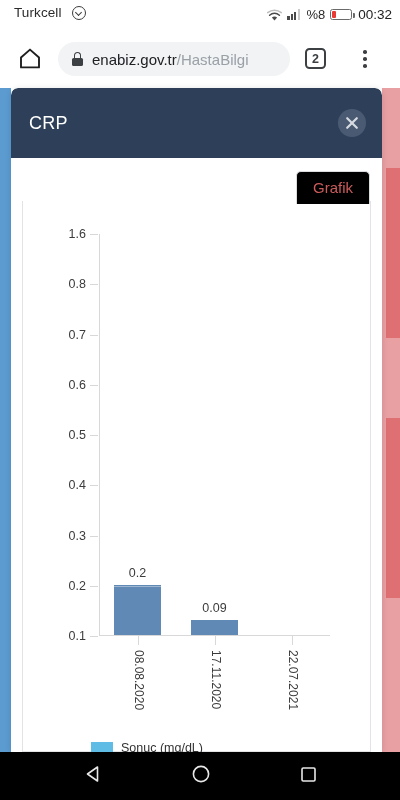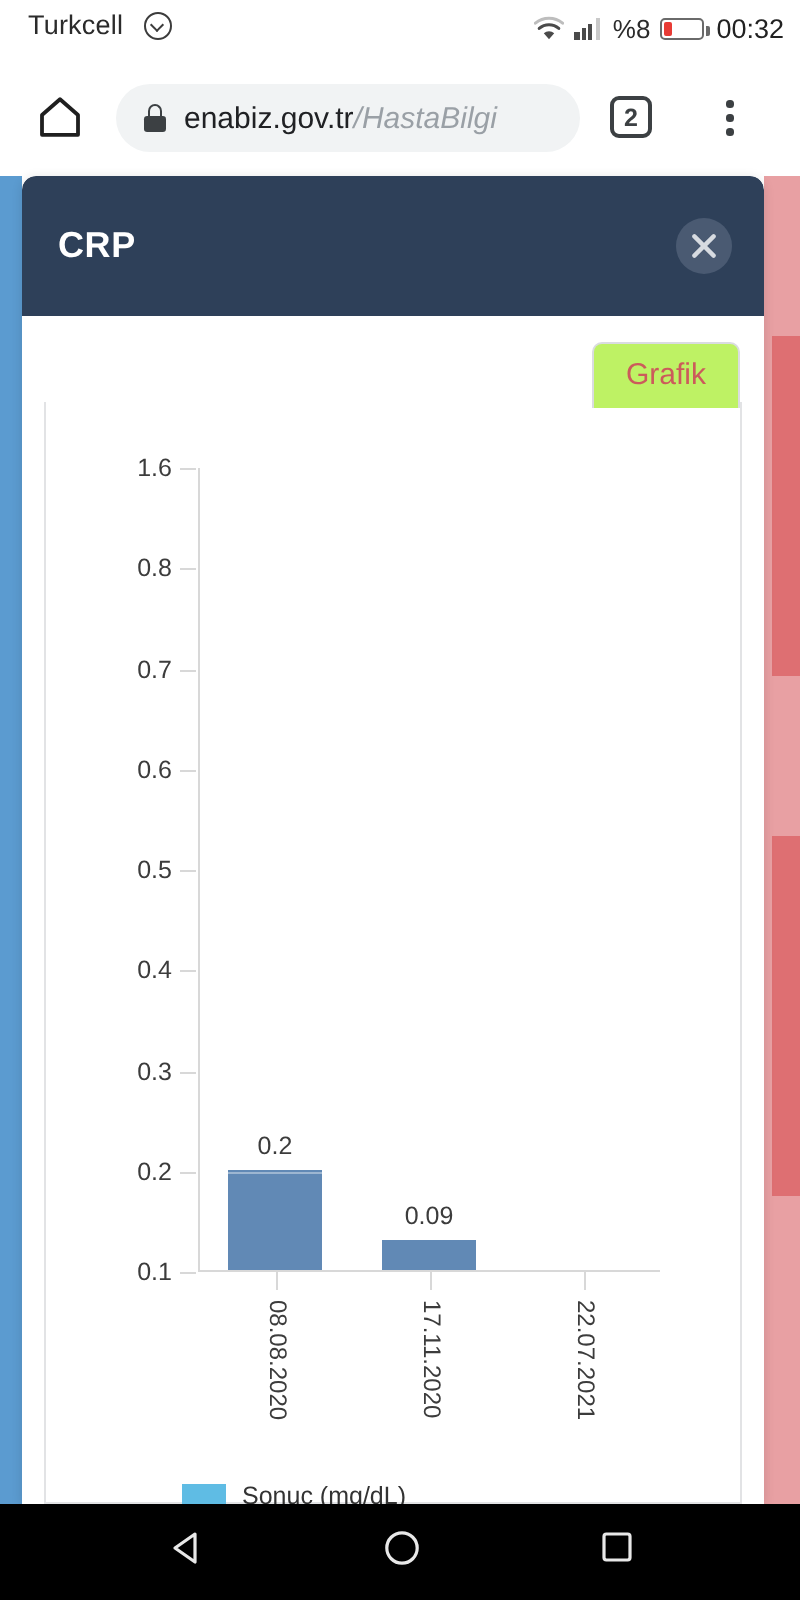--- a/index.html
+++ b/index.html
@@ -51,21 +51,21 @@
   .home-btn { position:absolute; left:12px; top:12px; width:36px; height:36px; display:flex; align-items:center; justify-content:center; }
   .omnibox {
     position:absolute; left:58px; top:14px; width:232px; height:34px;
     background:#f1f3f4; border-radius:17px; display:flex; align-items:center;
     padding-left:14px; overflow:hidden;
   }
   .lock { width:11px; height:14px; position:relative; flex:none; margin-right:9px; }
   .lock .body { position:absolute; bottom:0; left:0; width:11px; height:8.5px; background:#3c4043; border-radius:1.6px; }
   .lock .shackle { position:absolute; top:0; left:2.1px; width:6.8px; height:7px; border:1.7px solid #3c4043; border-bottom:none; border-radius:4px 4px 0 0; }
   .url { font-size:15px; color:#202124; white-space:nowrap; }
-  .url .path { color:#9aa0a6;font-style:italic; }
+  .url .path { color:#9aa0a6; }
   .tabcount {
     position:absolute; left:305px; top:20px; width:21px; height:21px;
     border:2px solid #3c4043; border-radius:4.5px;
     font-size:12.5px; color:#3c4043; display:flex; align-items:center; justify-content:center;
     font-weight:600;
   }
   .kebab { position:absolute; left:355px; top:20px; width:20px; height:22px; display:flex; flex-direction:column; justify-content:space-between; align-items:center; padding:2px 0; }
   .kebab span { display:block; width:3.6px; height:3.6px; border-radius:50%; background:#3c4043; }
 
   
@@ -80,39 +80,39 @@
     position:absolute; left:11px; top:88px; width:371px; height:664px;
     background:#ffffff; border-radius:7px 7px 0 0; overflow:hidden;
     box-shadow:0 1px 6px rgba(0,0,0,.12);
   }
   .modal-head {
     position:relative; height:70px; background:#2e4059;
     border-radius:7px 7px 0 0;
   }
   .modal-title {
     position:absolute; left:18px; top:50%; transform:translateY(-50%);
-    color:#ffffff; font-size:18px; letter-spacing:.3px;font-weight:bold;
+    color:#ffffff; font-size:18px; letter-spacing:.3px;
   }
   .close-btn {
     position:absolute; right:16px; top:50%; transform:translateY(-50%);
     width:28px; height:28px; border-radius:50%; background:#4a5a72;
     display:flex; align-items:center; justify-content:center;
   }
   .close-btn svg { display:block; }
 
   .modal-body { position:relative; height:594px; background:#ffffff; }
 
   
   .tabs { position:absolute; right:12px; top:10px; display:flex; align-items:flex-end; height:36px; }
   .tab {
     font-size:15px; padding:8px 16px 9px 16px; line-height:1;
     color:#3b4a5a; background:transparent; border:1px solid transparent;
     border-bottom:none; border-radius:5px 5px 0 0; position:relative;
   }
-  .tab.active { color:#cc5b5b; background:#bef264; border-color:#dadce0; z-index:2; }
+  .tab.active { color:#cc5b5b; background:#000000; border-color:#dadce0; z-index:2; }
 
   
   .chart-card {
     position:absolute; left:11px; top:43px; right:11px; bottom:0;
     border:1px solid #e2e3e5; border-top:none; background:#fff;
   }
   .chart-area { position:absolute; left:0; top:0; right:0; bottom:0; }
   .plot { position:absolute; left:76px; right:40px; top:33px; height:402px; }
   .axis-v { position:absolute; left:0; top:0; bottom:0; width:1px; background:#d8d8d8; }
   .axis-h { position:absolute; left:0; right:0; bottom:0; height:1px; background:#d8d8d8; }

